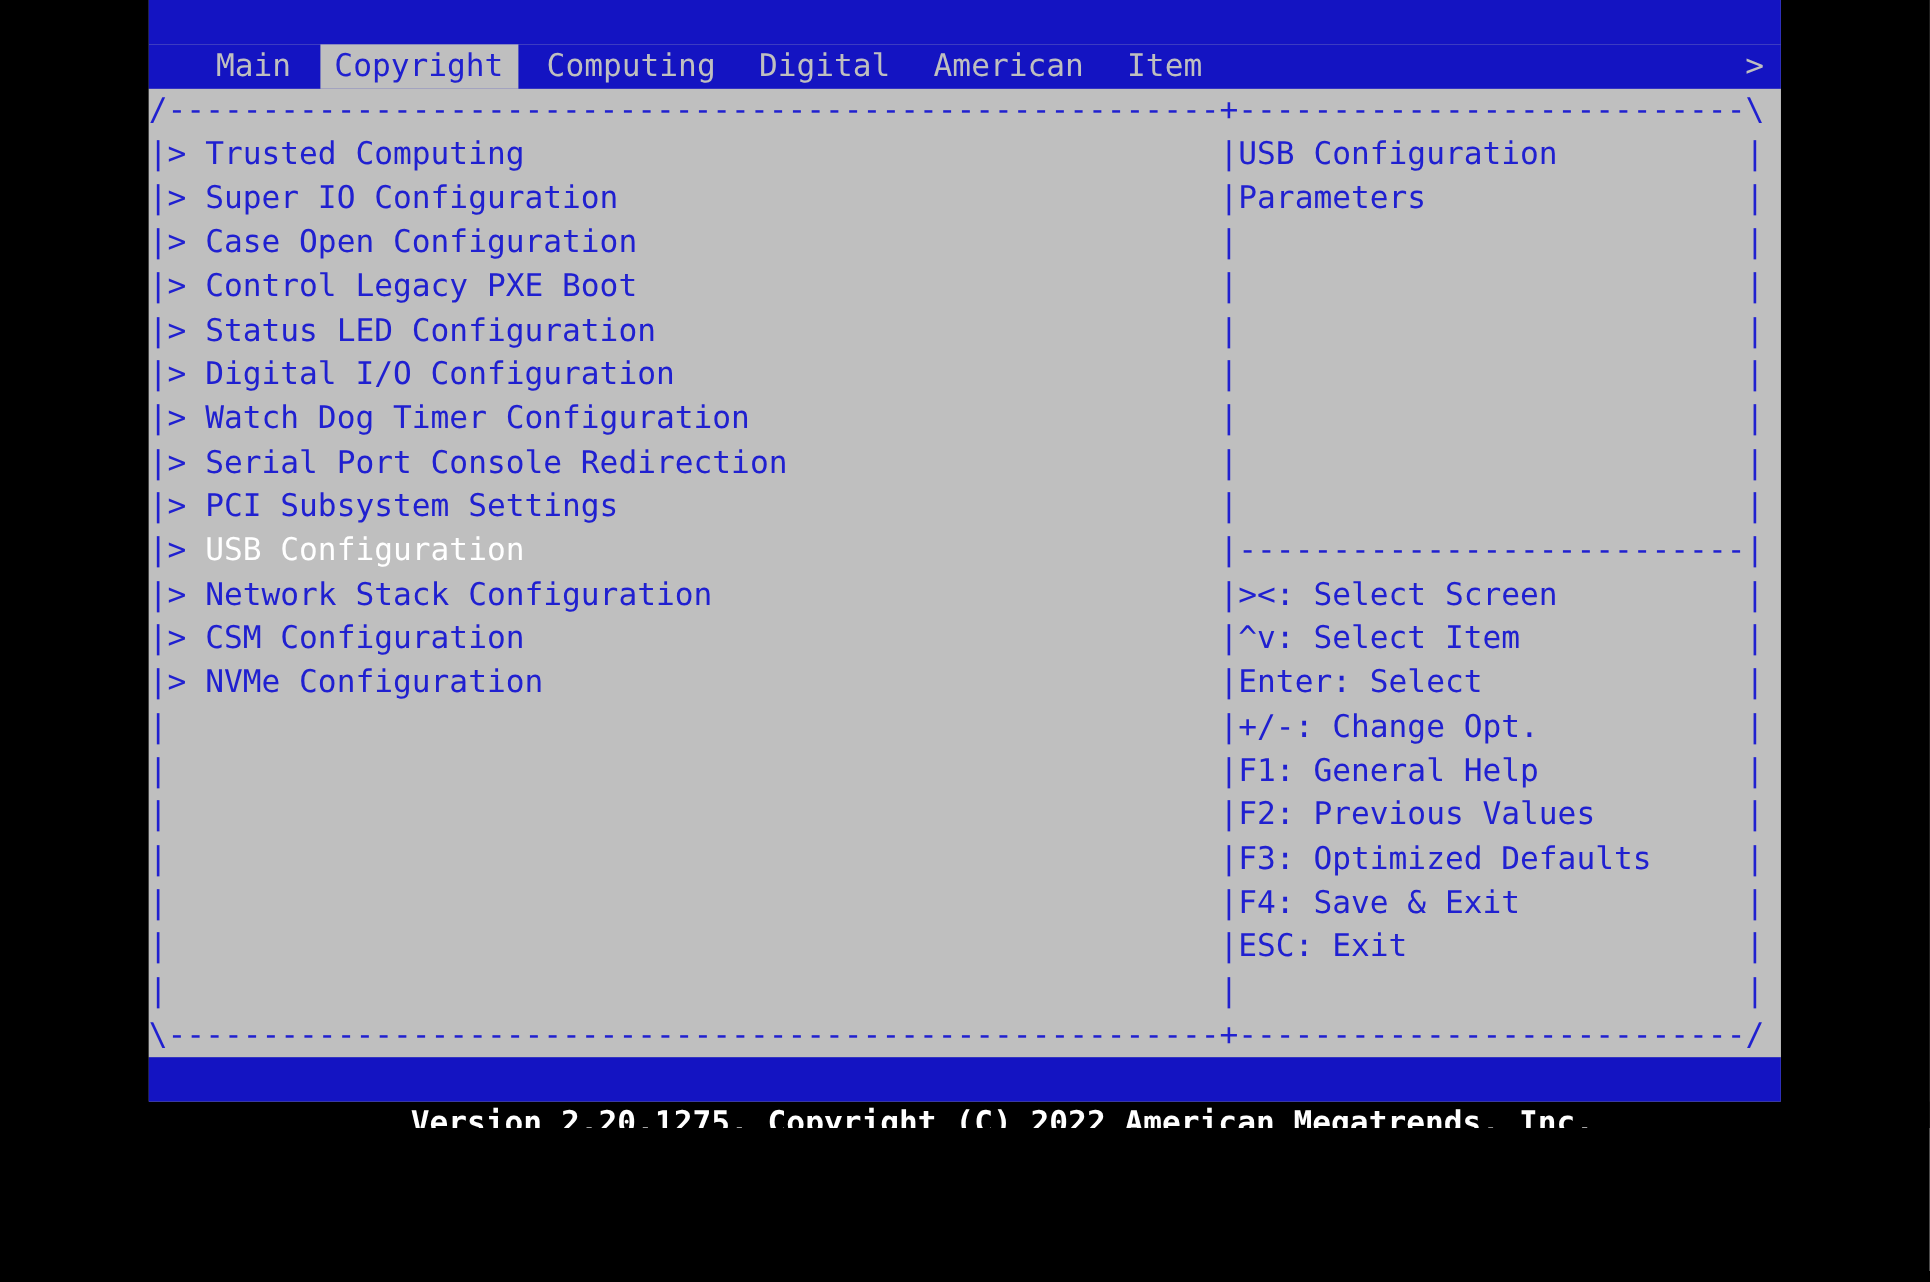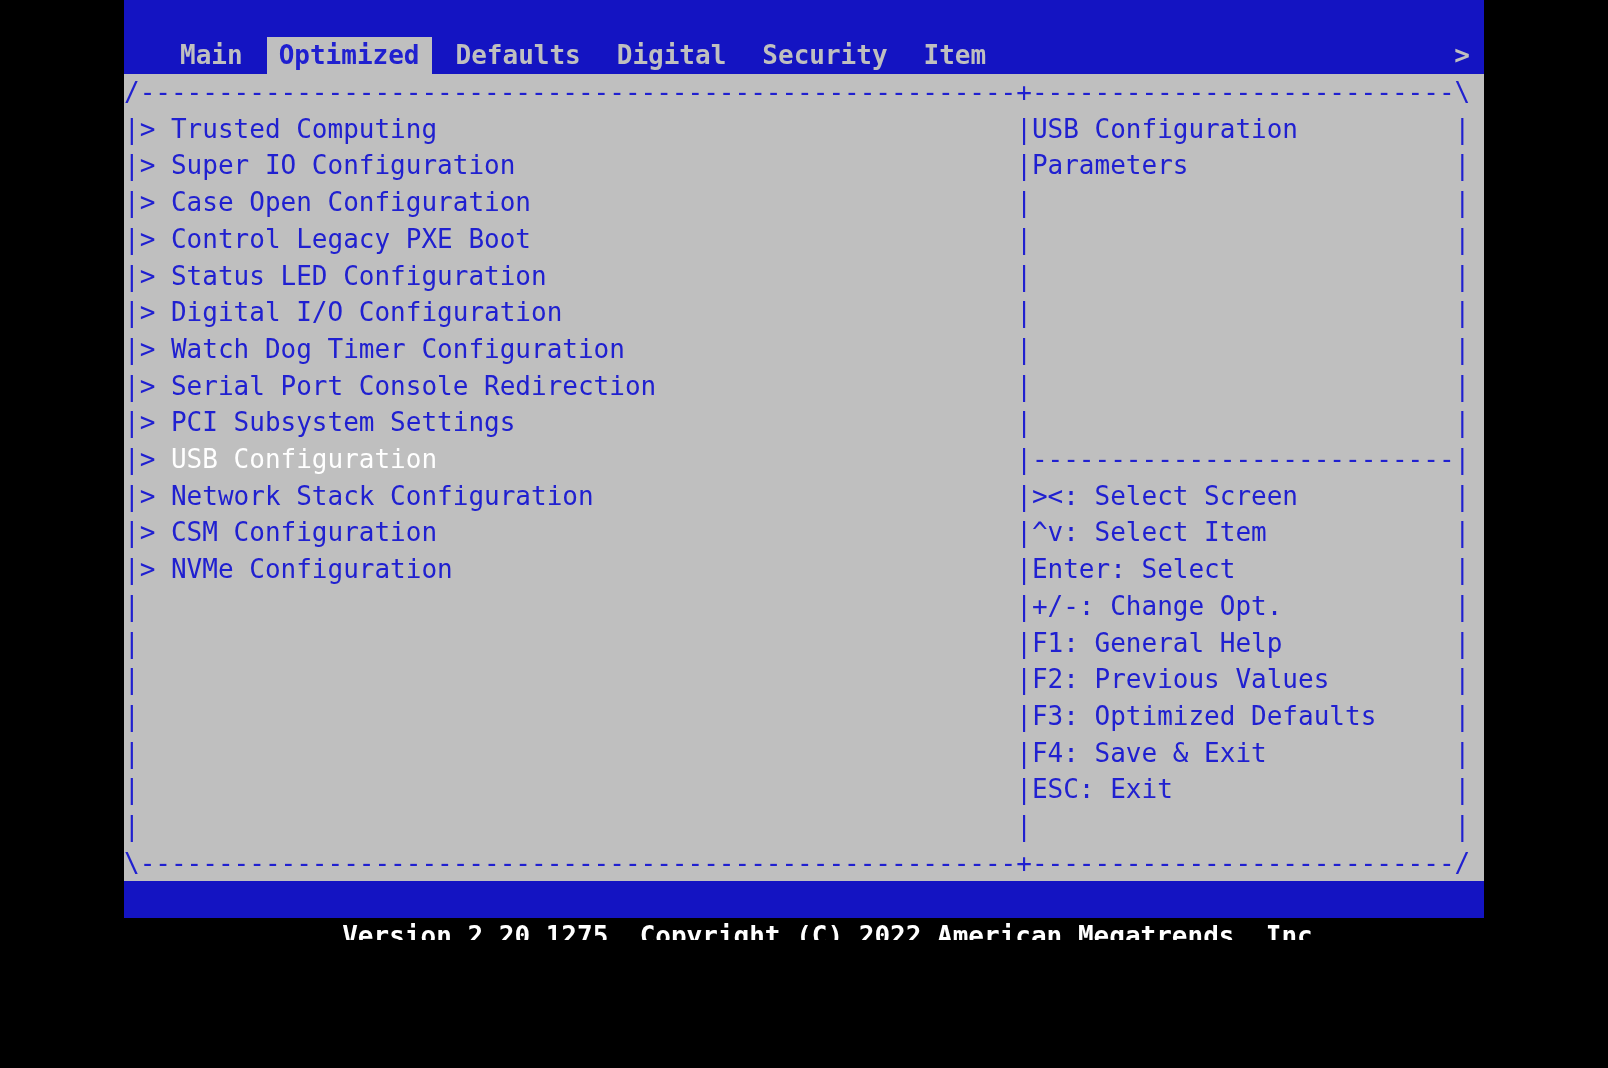--- a/index.html
+++ b/index.html
@@ -35,21 +35,21 @@
   }
 
   
   .menubar{
     background:var(--blue);
     color:var(--panel);
     height:37px;
     line-height:37px;
     display:flex;
     align-items:center;
-    font-weight:bold;
+    font-weight:normal;
     position:relative;
   }
   .menubar .tab{
     padding:0 12px;
     margin:0 6px;
     cursor:pointer;
   }
   .menubar .tab.active{
     background:var(--panel);
     color:var(--text-blue);
@@ -94,24 +94,24 @@
 
 <div class="screen">
 
   <div class="titlebar">
     <span>Aptio Setup Utility - Copyright (C) 2022 American Megatrends, Inc.</span>
   </div>
 
   <div class="menubar">
     <span style="width:38px;"></span>
     <span class="tab">Main</span>
-    <span class="tab active">Optimized</span>
-    <span class="tab">Defaults</span>
+    <span class="tab active">Copyright</span>
+    <span class="tab">Computing</span>
     <span class="tab">Digital</span>
-    <span class="tab">Security</span>
+    <span class="tab">American</span>
     <span class="tab">Item</span>
     <span class="scroll-ind">&gt;</span>
   </div>
 
   <pre class="body" id="body-pre"><span class="line">/--------------------------------------------------------+---------------------------\</span><span class="line"><span>|</span><span>&gt; Trusted Computing                                     </span><span>|</span><span>USB Configuration          </span><span>|</span></span><span class="line"><span>|</span><span>&gt; Super IO Configuration                                </span><span>|</span><span>Parameters                 </span><span>|</span></span><span class="line"><span>|</span><span>&gt; Case Open Configuration                               </span><span>|</span><span>                           </span><span>|</span></span><span class="line"><span>|</span><span>&gt; Control Legacy PXE Boot                               </span><span>|</span><span>                           </span><span>|</span></span><span class="line"><span>|</span><span>&gt; Status LED Configuration                              </span><span>|</span><span>                           </span><span>|</span></span><span class="line"><span>|</span><span>&gt; Digital I/O Configuration                             </span><span>|</span><span>                           </span><span>|</span></span><span class="line"><span>|</span><span>&gt; Watch Dog Timer Configuration                         </span><span>|</span><span>                           </span><span>|</span></span><span class="line"><span>|</span><span>&gt; Serial Port Console Redirection                       </span><span>|</span><span>                           </span><span>|</span></span><span class="line"><span>|</span><span>&gt; PCI Subsystem Settings                                </span><span>|</span><span>                           </span><span>|</span></span><span class="line"><span>|</span><span class=""><span>&gt; </span><span class="sel">USB Configuration                                     </span></span><span>|</span><span>---------------------------</span><span>|</span></span><span class="line"><span>|</span><span>&gt; Network Stack Configuration                           </span><span>|</span><span>&gt;&lt;: Select Screen          </span><span>|</span></span><span class="line"><span>|</span><span>&gt; CSM Configuration                                     </span><span>|</span><span>^v: Select Item            </span><span>|</span></span><span class="line"><span>|</span><span>&gt; NVMe Configuration                                    </span><span>|</span><span>Enter: Select              </span><span>|</span></span><span class="line"><span>|</span><span>                                                        </span><span>|</span><span>+/-: Change Opt.           </span><span>|</span></span><span class="line"><span>|</span><span>                                                        </span><span>|</span><span>F1: General Help           </span><span>|</span></span><span class="line"><span>|</span><span>                                                        </span><span>|</span><span>F2: Previous Values        </span><span>|</span></span><span class="line"><span>|</span><span>                                                        </span><span>|</span><span>F3: Optimized Defaults     </span><span>|</span></span><span class="line"><span>|</span><span>                                                        </span><span>|</span><span>F4: Save &amp; Exit            </span><span>|</span></span><span class="line"><span>|</span><span>                                                        </span><span>|</span><span>ESC: Exit                  </span><span>|</span></span><span class="line"><span>|</span><span>                                                        </span><span>|</span><span>                           </span><span>|</span></span><span class="line">\--------------------------------------------------------+---------------------------/</span></pre>
 
   <div class="footer">
     <span>Version 2.20.1275. Copyright (C) 2022 American Megatrends, Inc.</span>
   </div>
 

